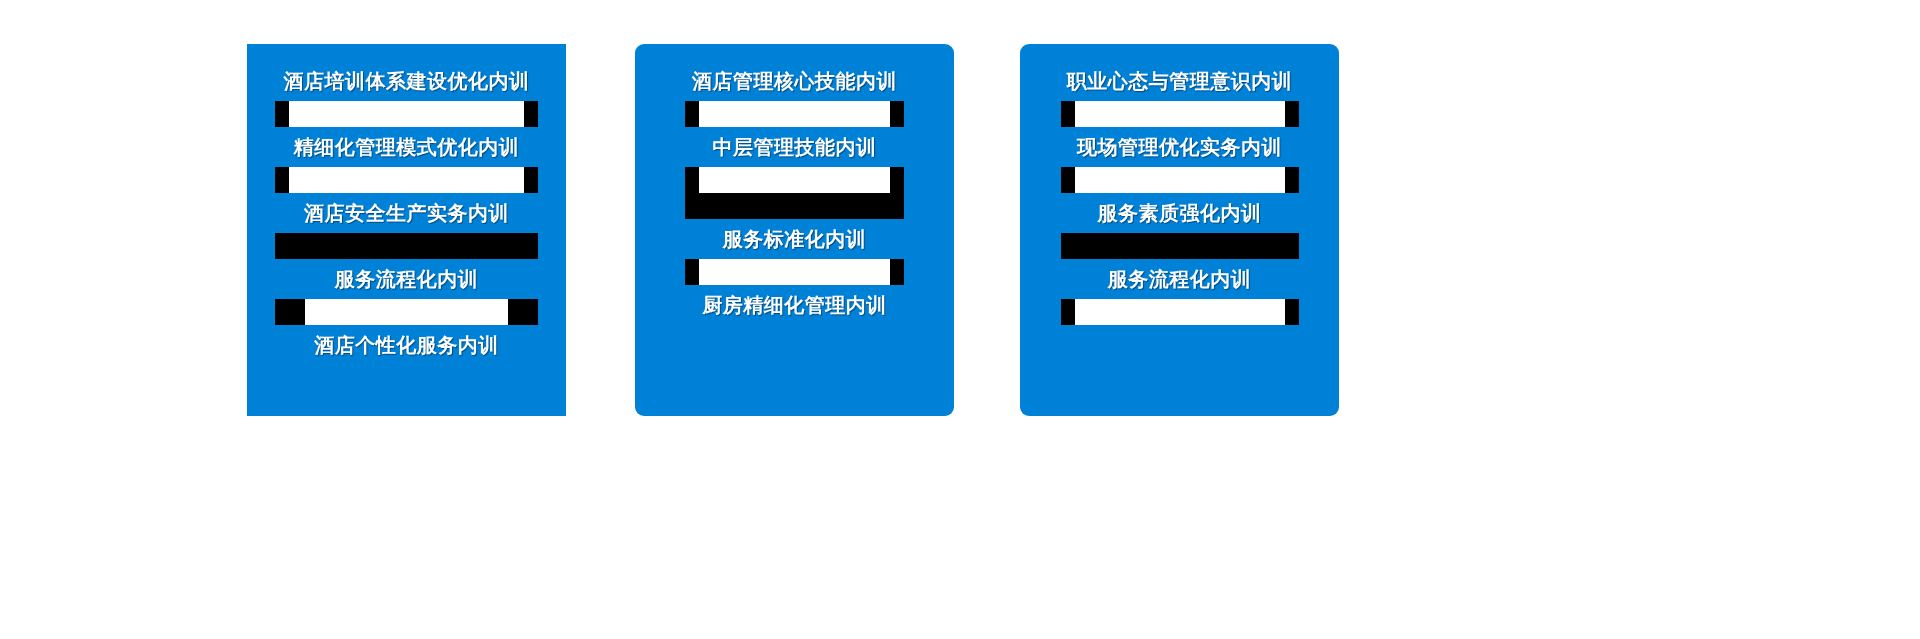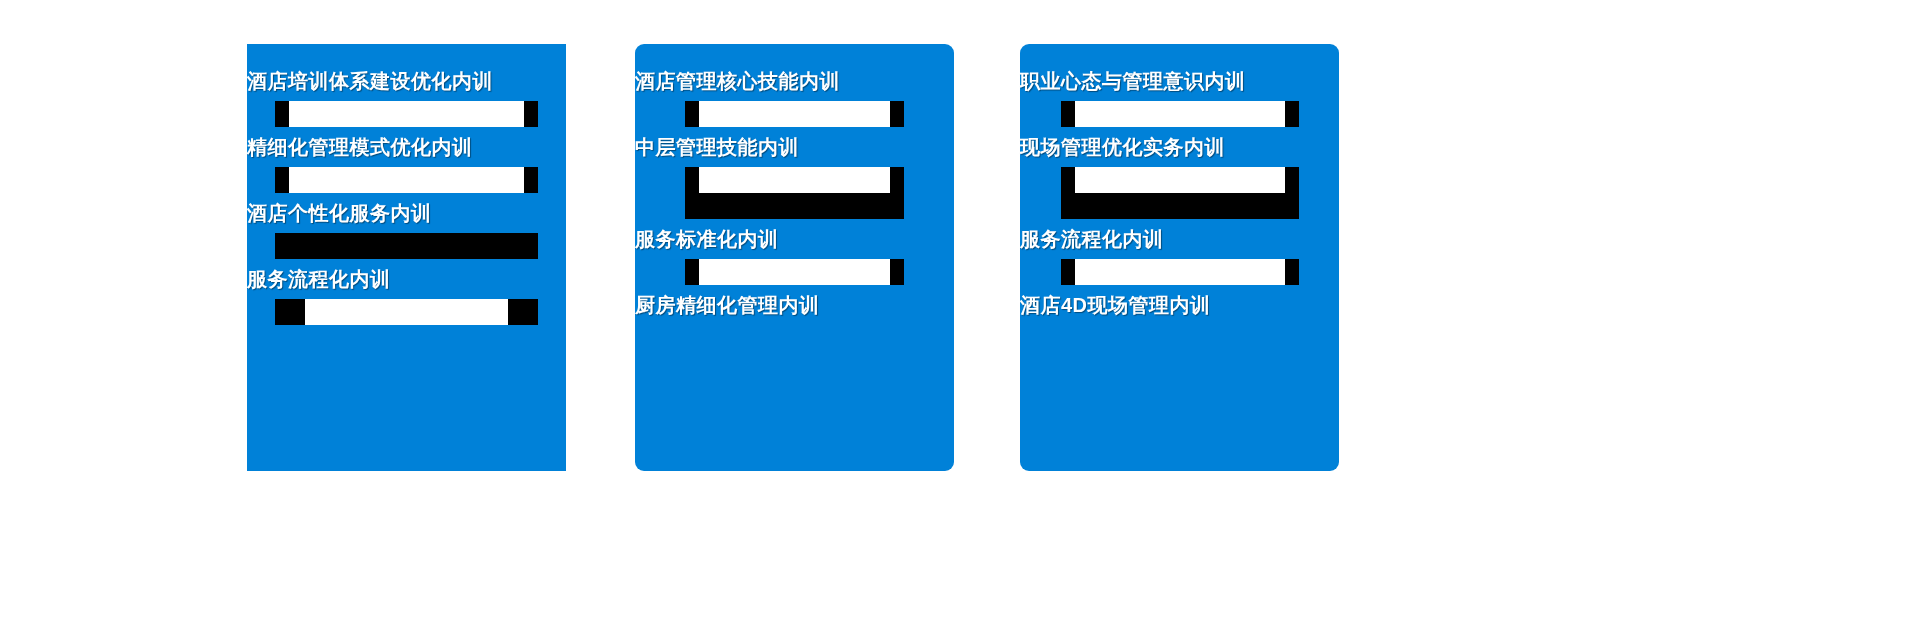--- a/index.html
+++ b/index.html
@@ -11,25 +11,25 @@
   }
   #stage {
     position: relative;
     width: 1920px; height: 639px;
     background: #ffffff;
   }
   .card {
     position: absolute;
     top: 44px;
     width: 319px;
-    height: 427px;
+    height: 372px;
     background: #0081d8;
     display: flex;
     flex-direction: column;
-    align-items: flex-start;
+    align-items: center;
     justify-content: flex-start;
     padding-top: 17px;
   }
   #card-0 { left: 247px; }
   #card-1 { left: 635px; border-radius: 9px; }
   #card-2 { left: 1020px; border-radius: 9px; }
 
   .item-title {
     color: #ffffff;
     font-size: 20px;
@@ -72,32 +72,33 @@
       <span class="cap-l" style="width: 14px; background: rgb(0, 0, 0);"></span>
       <span class="mid" style="background: rgb(255, 255, 255);"></span>
       <span class="cap-r" style="width: 14px; background: rgb(0, 0, 0);"></span>
     </div>
     <div class="item-title slot">精细化管理模式优化内训</div>
     <div class="divider slot" style="width: 263px;">
       <span class="cap-l" style="width: 14px; background: rgb(0, 0, 0);"></span>
       <span class="mid" style="background: rgb(255, 255, 255);"></span>
       <span class="cap-r" style="width: 14px; background: rgb(0, 0, 0);"></span>
     </div>
-    <div class="item-title slot">酒店个性化服务内训</div>
+    <div class="item-title slot">酒店安全生产实务内训</div>
     <div class="divider slot" style="width: 263px;">
       <span class="cap-l" style="width: 0px; background: rgb(0, 0, 0);"></span>
       <span class="mid" style="background: rgb(0, 0, 0);"></span>
       <span class="cap-r" style="width: 0px; background: rgb(0, 0, 0);"></span>
     </div>
     <div class="item-title slot">服务流程化内训</div>
     <div class="divider slot" style="width: 263px;">
       <span class="cap-l" style="width: 30px; background: rgb(0, 0, 0);"></span>
       <span class="mid" style="background: rgb(255, 255, 255);"></span>
       <span class="cap-r" style="width: 30px; background: rgb(0, 0, 0);"></span>
     </div>
+    <div class="item-title slot">酒店个性化服务内训</div>
   </div>
 
   <div class="card" id="card-1">
     <div class="item-title slot">酒店管理核心技能内训</div>
     <div class="divider slot" style="width: 219px;">
       <span class="cap-l" style="width: 14px; background: rgb(0, 0, 0);"></span>
       <span class="mid" style="background: rgb(255, 255, 255);"></span>
       <span class="cap-r" style="width: 14px; background: rgb(0, 0, 0);"></span>
     </div>
     <div class="item-title slot">中层管理技能内训</div>
@@ -126,27 +127,27 @@
       <span class="cap-l" style="width: 14px; background: rgb(0, 0, 0);"></span>
       <span class="mid" style="background: rgb(255, 255, 255);"></span>
       <span class="cap-r" style="width: 14px; background: rgb(0, 0, 0);"></span>
     </div>
     <div class="item-title slot">现场管理优化实务内训</div>
     <div class="divider slot" style="width: 238px;">
       <span class="cap-l" style="width: 14px; background: rgb(0, 0, 0);"></span>
       <span class="mid" style="background: rgb(255, 255, 255);"></span>
       <span class="cap-r" style="width: 14px; background: rgb(0, 0, 0);"></span>
     </div>
+    <div class="item-title slot">服务素质强化内训</div>
     <div class="divider slot" style="width: 238px;">
       <span class="cap-l" style="width: 0px; background: rgb(0, 0, 0);"></span>
       <span class="mid" style="background: rgb(0, 0, 0);"></span>
       <span class="cap-r" style="width: 0px; background: rgb(0, 0, 0);"></span>
     </div>
     <div class="item-title slot">服务流程化内训</div>
     <div class="divider slot" style="width: 238px;">
       <span class="cap-l" style="width: 14px; background: rgb(0, 0, 0);"></span>
       <span class="mid" style="background: rgb(255, 255, 255);"></span>
       <span class="cap-r" style="width: 14px; background: rgb(0, 0, 0);"></span>
     </div>
-    <div class="item-title slot">酒店4D现场管理内训</div>
   </div>
 
 </div>
 
 </body></html>

